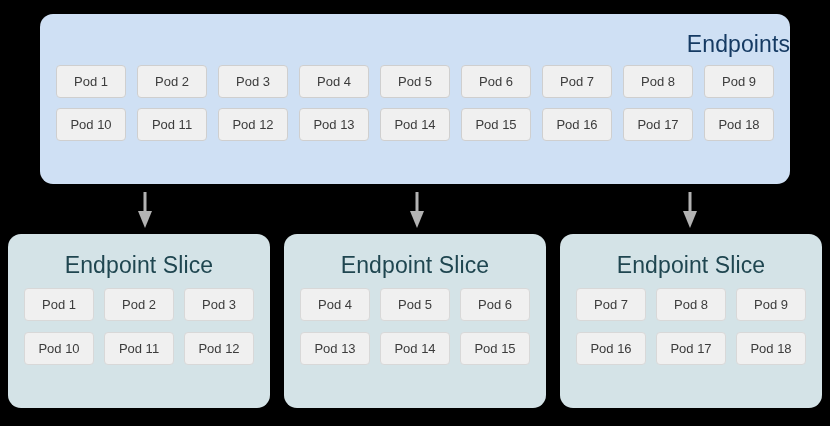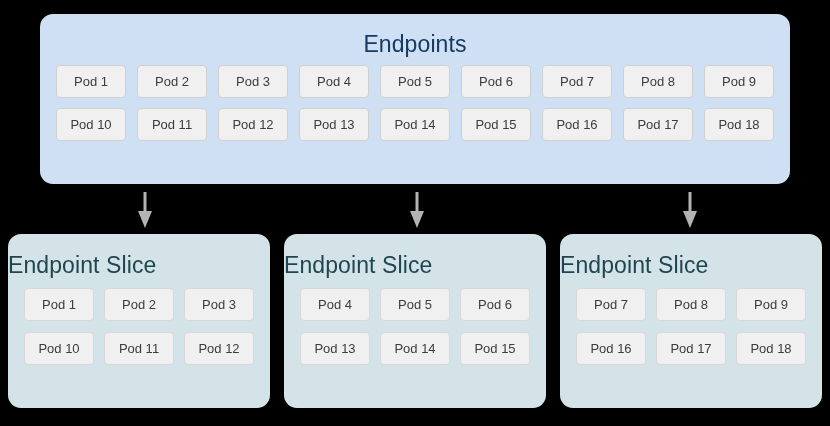--- a/index.html
+++ b/index.html
@@ -28,21 +28,21 @@
     left: 40px;
     top: 14px;
     width: 750px;
     height: 170px;
     background: #cfe0f4;
     border-radius: 13px;
     box-sizing: border-box;
   }
 
   .endpoints-title {
-    text-align: center;
+    text-align: right;
     color: #153a63;
     font-size: 23px;
     font-weight: 400;
     letter-spacing: 0.1px;
     padding-top: 15px;
     line-height: 30px;
   }
 
   .endpoints-rows {
     padding: 6px 0 0 0;
@@ -94,20 +94,21 @@
   .slice-panel {
     flex: 1 1 0;
     background: #d4e3e7;
     border-radius: 13px;
     box-sizing: border-box;
     display: flex;
     flex-direction: column;
   }
 
   .slice-title {
+    text-align: center;
     color: #1f4650;
     font-size: 23px;
     font-weight: 400;
     letter-spacing: 0.1px;
     padding-top: 17px;
     line-height: 28px;
   }
 
   .slice-rows {
     padding-top: 9px;

